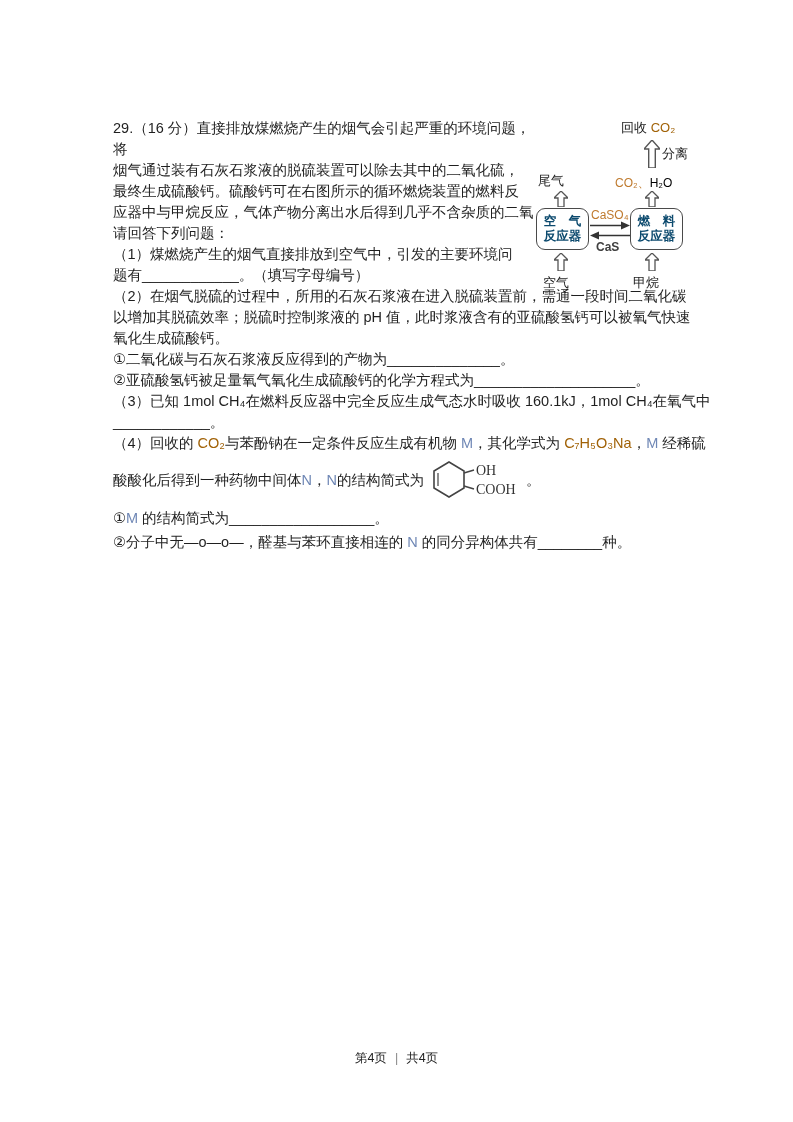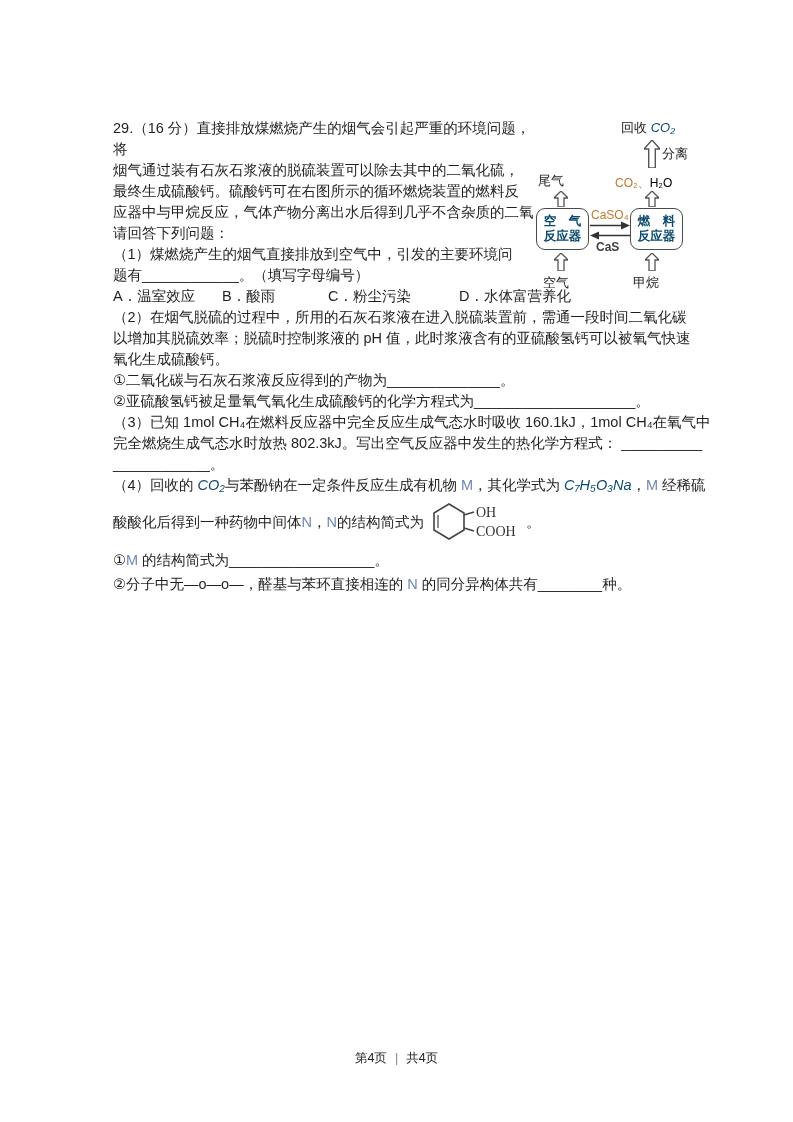--- a/index.html
+++ b/index.html
@@ -7,21 +7,21 @@
   .page {
     position:relative; width:793px; height:1122px; background:#ffffff;
     font-family:"Liberation Sans","DejaVu Sans",sans-serif;
     color:#1f1f1f; overflow:hidden;
   }
   .content {
     position:absolute; left:113px; top:118px; width:588px;
     font-size:14.5px; line-height:21px; white-space:nowrap;
   }
   .line { height:21px; }
-  .teal { color:#0c4a6e;font-style:italic; }
+  .teal { color:#a16207; }
   .blue { color:#6f87b5; }
   .orange { color:#bf7a2e; }
   .opt { display:inline-block; }
   .opt-a { width:105px; } .opt-b { width:102px; } .opt-c { width:127px; }
 
   
   .diagram { position:absolute; left:420px; top:2px; width:172px; height:178px;
              font-size:13px; line-height:15px; }
   .diagram .abs { position:absolute; }
   .reactor-box {
@@ -109,35 +109,28 @@
     <div class="line">29.（16 分）直接排放煤燃烧产生的烟气会引起严重的环境问题，</div>
     <div class="line">将</div>
     <div class="line">烟气通过装有石灰石浆液的脱硫装置可以除去其中的二氧化硫，</div>
     <div class="line">最终生成硫酸钙。硫酸钙可在右图所示的循环燃烧装置的燃料反</div>
     <div class="line">应器中与甲烷反应，气体产物分离出水后得到几乎不含杂质的二氧</div>
     <div class="line">请回答下列问题：</div>
 
     <div class="line">（1）煤燃烧产生的烟气直接排放到空气中，引发的主要环境问</div>
     <div class="line">题有____________。（填写字母编号）</div>
 
-    <div class="line">
-      <span class="opt opt-a">A．温室效应</span>
-      <span class="opt opt-b">B．酸雨</span>
-      <span class="opt opt-c">C．粉尘污染</span>
-      <span class="opt">D．水体富营养化</span>
-    </div>
 
     <div class="line">（2）在烟气脱硫的过程中，所用的石灰石浆液在进入脱硫装置前，需通一段时间二氧化碳</div>
     <div class="line">以增加其脱硫效率；脱硫时控制浆液的 pH 值，此时浆液含有的亚硫酸氢钙可以被氧气快速</div>
     <div class="line">氧化生成硫酸钙。</div>
     <div class="line">①二氧化碳与石灰石浆液反应得到的产物为______________。</div>
     <div class="line">②亚硫酸氢钙被足量氧气氧化生成硫酸钙的化学方程式为____________________。</div>
 
     <div class="line">（3）已知 1mol CH₄在燃料反应器中完全反应生成气态水时吸收 160.1kJ，1mol CH₄在氧气中</div>
-    <div class="line">完全燃烧生成气态水时放热 802.3kJ。写出空气反应器中发生的热化学方程式：  __________</div>
     <div class="line">____________。</div>
 
     <div class="line">
       <span>（4）回收的 </span><span class="teal">CO₂</span><span>与苯酚钠在一定条件反应生成有机物 </span><span class="blue">M</span><span>，其化学式为 </span><span class="teal">C₇H₅O₃Na</span><span>，</span><span class="blue">M</span><span> 经稀硫</span>
     </div>
 
     <div class="struct-line">
       <span>酸酸化后得到一种药物中间体 </span>
         <span class="blue">N</span>
         <span>，</span>

